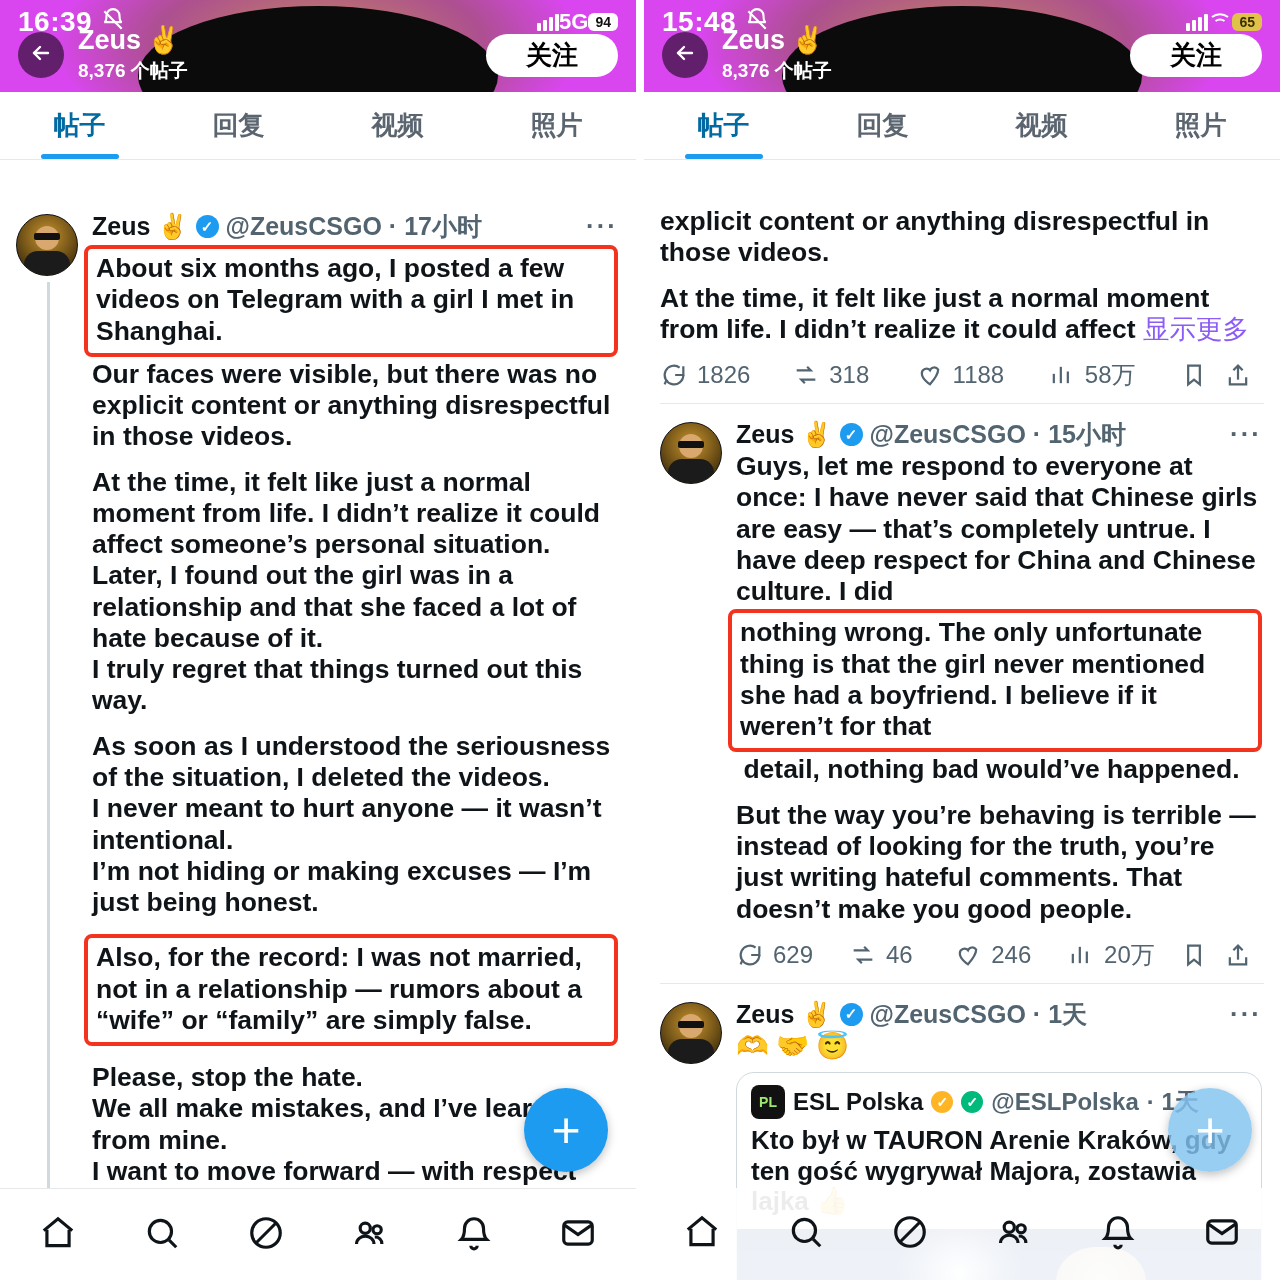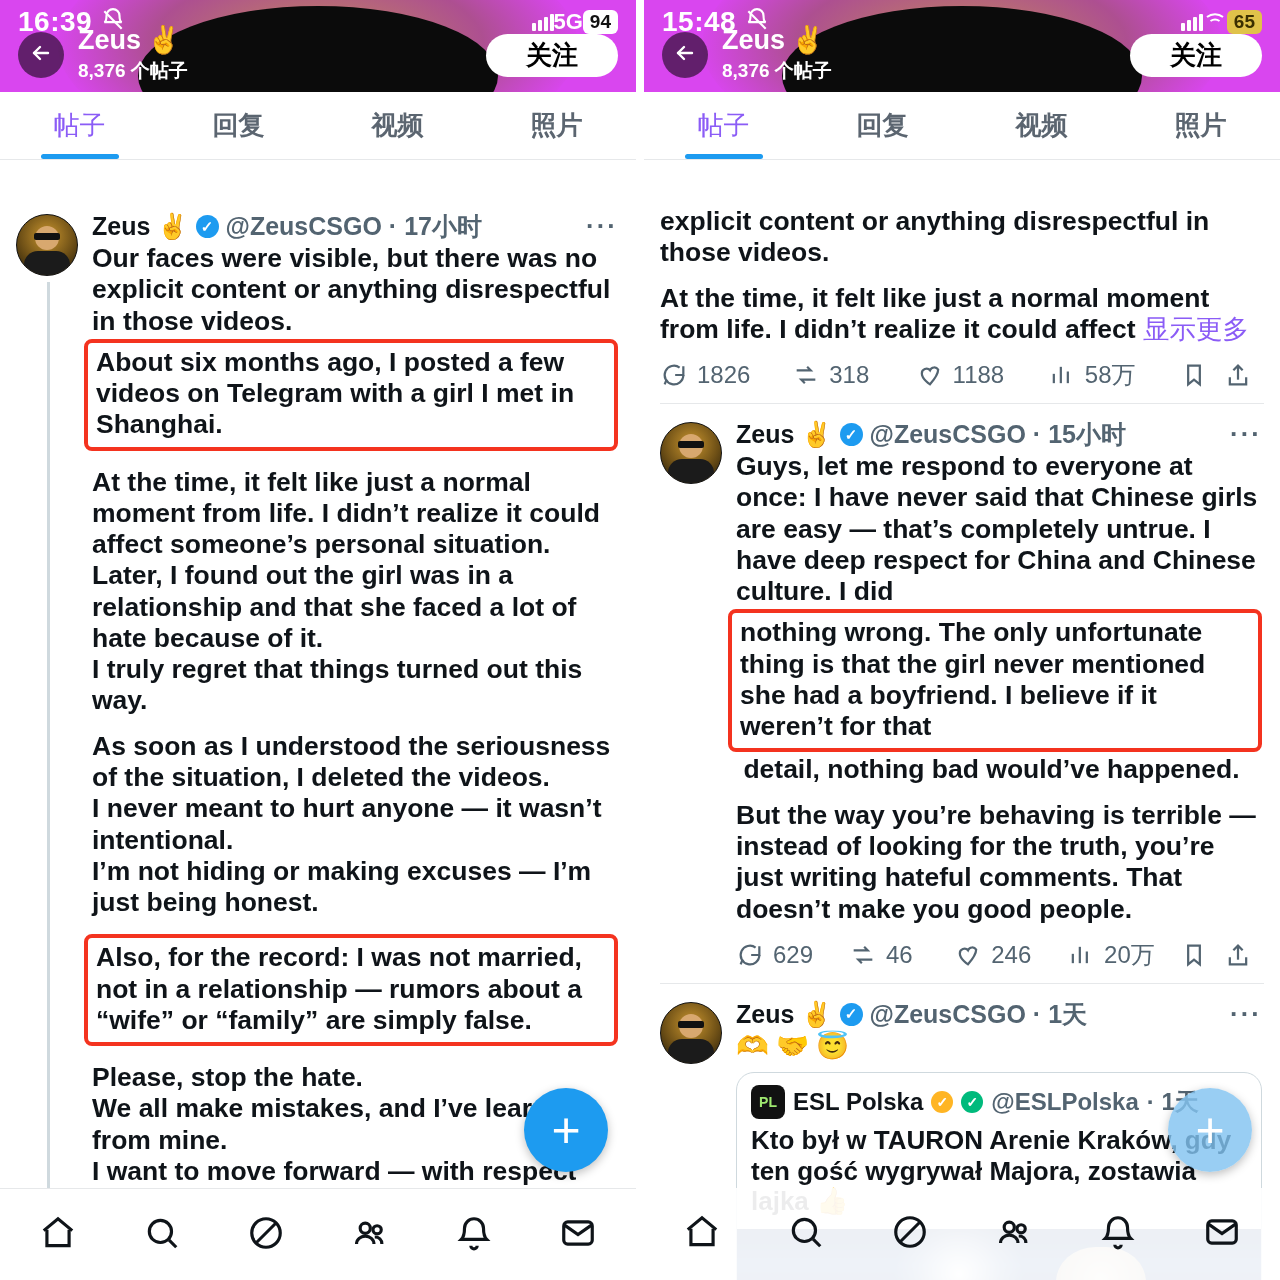--- a/index.html
+++ b/index.html
@@ -55,21 +55,21 @@
   .clock { font-size: 28px; font-weight: 700; letter-spacing: .5px; }
   .status-right { display: flex; align-items: center; }
   .sig-dots { display: flex; gap: 2px; align-items: flex-end; height: 18px; }
   .sig-dots i { display: block; width: 4px; background: #fff; border-radius: 1px; }
   .sig-dots i:nth-child(1){height:8px}
   .sig-dots i:nth-child(2){height:11px}
   .sig-dots i:nth-child(3){height:14px}
   .sig-dots i:nth-child(4){height:17px}
   .net { font-size: 22px; font-weight: 700; }
   .battery {
-    font-size: 19px; font-weight: 700; color: #111;
+    font-size: 14px; font-weight: 700; color: #111;
     background: #fff; border-radius: 6px; padding: 1px 7px;
   }
   .battery.dim { background: #e0c24a; color: #3a2f00; }
 
   
   .profile-row {
     position: absolute; left: 0; right: 0; bottom: 8px;
     display: flex; align-items: center;
     padding: 0 18px;
     gap: 14px;
@@ -99,21 +99,21 @@
   .tabs {
     display: flex; height: 68px;
     border-bottom: 1px solid #e6e8ea;
     background: #fff;
   }
   .tab {
     flex: 1; display: flex; align-items: center; justify-content: center;
     font-size: 26px; color: #5b6570; font-weight: 600;
     position: relative;
   }
-  .tab.active { color: #8b5cf6; font-weight: 400; }
+  .tab.active { color: #0369a1; font-weight: 700; }
   .tab.active::after {
     content: ""; position: absolute; bottom: 0;
     width: 78px; height: 5px; border-radius: 3px; background: #1d9bf0;
   }
 
   
   .feed {
     position: absolute;
     left: 0; right: 0;
     top: 196px; bottom: 0;
@@ -352,22 +352,22 @@
         <div class="post-body">
           <div class="post-head">
             <span class="name">Zeus</span>
             <span>✌️</span>
             <span class="verified">✓</span>
             <span>@ZeusCSGO</span>
             <span>· 17小时</span>
             <span class="more-dots">···</span>
           </div>
 
+          <div class="post-text"><span class="highlight">About six months ago, I posted a few videos on Telegram with a girl I met in Shanghai.</span></div>
           <div class="post-text">Our faces were visible, but there was no explicit content or anything disrespectful in those videos.</div>
-          <div class="post-text"><span class="highlight">About six months ago, I posted a few videos on Telegram with a girl I met in Shanghai.</span></div>
           <div class="spacer"></div>
           <div class="post-text">At the time, it felt like just a normal moment from life. I didn’t realize it could affect someone’s personal situation.
 Later, I found out the girl was in a relationship and that she faced a lot of hate because of it.
 I truly regret that things turned out this way.</div>
           <div class="spacer"></div>
           <div class="post-text">As soon as I understood the seriousness of the situation, I deleted the videos.
 I never meant to hurt anyone — it wasn’t intentional.
 I’m not hiding or making excuses — I’m just being honest.</div>
           <div class="spacer"></div>
           <div class="post-text"><span class="highlight">Also, for the record: I was not married, not in a relationship — rumors about a “wife” or “family” are simply false.</span></div>

